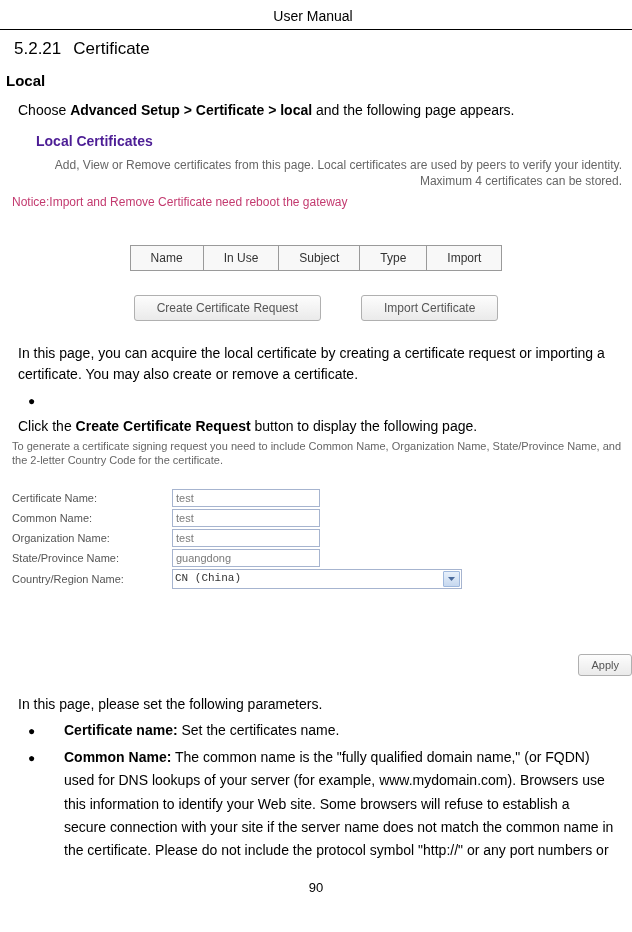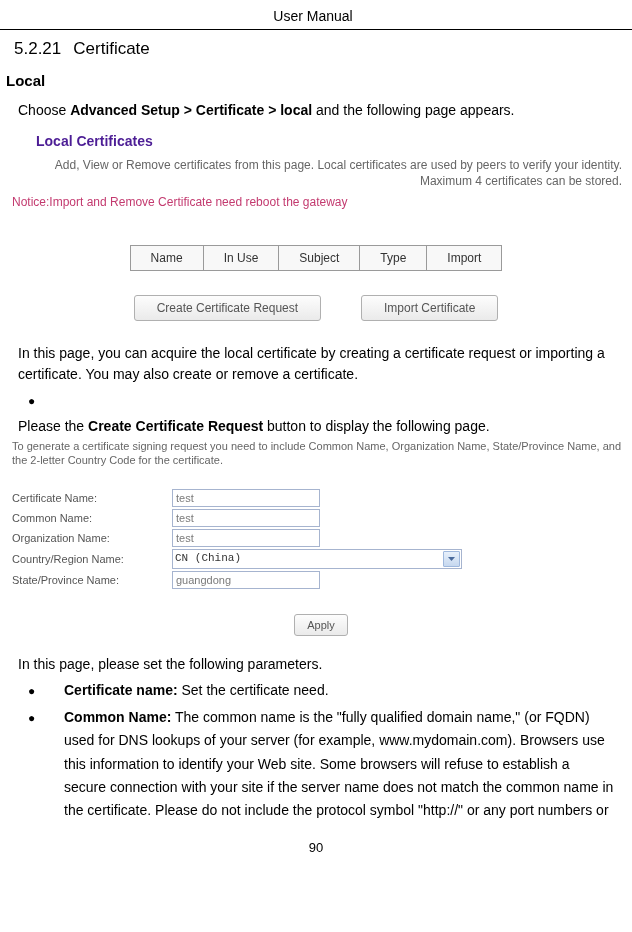--- a/index.html
+++ b/index.html
@@ -160,22 +160,22 @@
       height: 14px;
       background: linear-gradient(#e7f0fb, #c6d8ef);
       border: 1px solid #9fb8dd;
       border-radius: 1px;
       display: flex;
       align-items: center;
       justify-content: center;
     }
     .e2-select-arrow svg { display: block; }
     .e2-apply-wrap {
-      text-align: center;
-      padding: 24px 0 10px 0;
+      text-align: right;
+      padding: 64px 0 10px 0;
     }
     .e2-apply {
       display: inline-block;
       border: 1px solid #b0b0b0;
       background: linear-gradient(#fdfdfd, #eaeaea);
       font-size: 11px;
       color: #555;
       padding: 2px 12px;
       border-radius: 3px;
     }
@@ -228,65 +228,65 @@
   </div>
 </div>
 
 <div class="para2">In this page, you can acquire the local certificate by creating a certificate request or importing a certificate. You may also create or remove a certificate.</div>
 
 <div class="inline-bullet">
   <div class="bullet-dot">●</div>
 </div>
 
 <div class="para2">
-  <span>Please the </span><span class="bold">Create Certificate Request</span><span> button to display the following page.</span>
+  <span>Click the </span><span class="bold">Create Certificate Request</span><span> button to display the following page.</span>
 </div>
 
 <div class="embedded2">
   <div class="e2-desc">To generate a certificate signing request you need to include Common Name, Organization Name, State/Province Name, and the 2-letter Country Code for the certificate.</div>
 
   <div class="e2-row">
     <div class="e2-label">Certificate Name:</div>
     <input class="e2-input" value="test" style="">
   </div>
   <div class="e2-row">
     <div class="e2-label">Common Name:</div>
     <input class="e2-input" value="test" style="">
   </div>
   <div class="e2-row">
     <div class="e2-label">Organization Name:</div>
     <input class="e2-input" value="test" style="">
+  </div>
+  <div class="e2-row">
+    <div class="e2-label">State/Province Name:</div>
+    <input class="e2-input" value="guangdong" style="">
   </div>
   <div class="e2-row">
     <div class="e2-label">Country/Region Name:</div>
     <div class="e2-select">
       <span>CN (China)</span>
       <span class="e2-select-arrow">
         <svg width="7" height="4" viewBox="0 0 7 4">
             <path d="M0 0 L7 0 L3.5 4 Z" fill="#4a6a9c"></path>
           </svg>
       </span>
     </div>
   </div>
-  <div class="e2-row">
-    <div class="e2-label">State/Province Name:</div>
-    <input class="e2-input" value="guangdong" style="">
-  </div>
 
   <div class="e2-apply-wrap">
     <span class="e2-apply">Apply</span>
   </div>
 </div>
 
 <div class="para2">In this page, please set the following parameters.</div>
 
 <div class="list-item">
   <div class="bullet-dot">●</div>
   <div class="bullet-text">
-    <span class="bold">Certificate name:</span><span> Set the certificate need.</span>
+    <span class="bold">Certificate name:</span><span> Set the certificates name.</span>
   </div>
 </div>
 
 <div class="list-item">
   <div class="bullet-dot">●</div>
   <div class="bullet-text">
     <span class="bold">Common Name:</span><span> The common name is the "fully qualified domain name," (or FQDN) used for DNS lookups of your server (for example, www.mydomain.com). Browsers use this information to identify your Web site. Some browsers will refuse to establish a secure connection with your site if the server name does not match the common name in the certificate. Please do not include the protocol symbol "http://" or any port numbers or</span>
   </div>
 </div>
 

